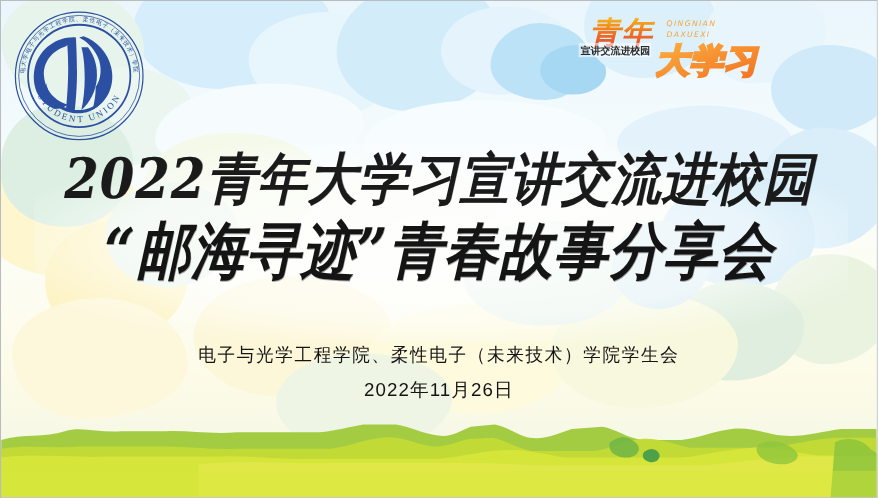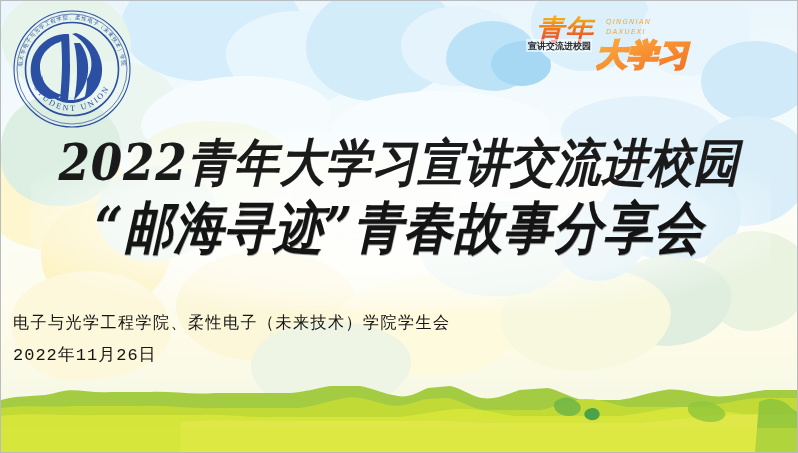--- a/index.html
+++ b/index.html
@@ -135,33 +135,33 @@
     color: #141414;
     line-height: 1.1;
     margin-top: 14px;
     white-space: nowrap;
     transform: scaleY(1.14);
     text-shadow: 0.5px 0.5px 0 rgba(0,0,0,0.35);
   }
 
   .sub-block {
     position: absolute;
-    left: 12px; right: 0; top: 312px;
-    text-align: left;
+    left: 0; right: 0; top: 312px;
+    text-align: center;
   }
   .sub-org {
     font-family: "DejaVu Serif", "Liberation Serif", serif;
     font-size: 16px;
     color: #141414;
     letter-spacing: 1.5px;
     white-space: nowrap;
     transform: scaleY(1.05);
   }
   .sub-date {
-    font-family: Liberation Mono, monospace;
+    font-family: Liberation Sans, sans-serif;
     font-size: 17px;
     color: #141414;
     margin-top: 9px;
     letter-spacing: 1px;
     white-space: nowrap;
   }
 </style>
 </head>
 <body>
 

